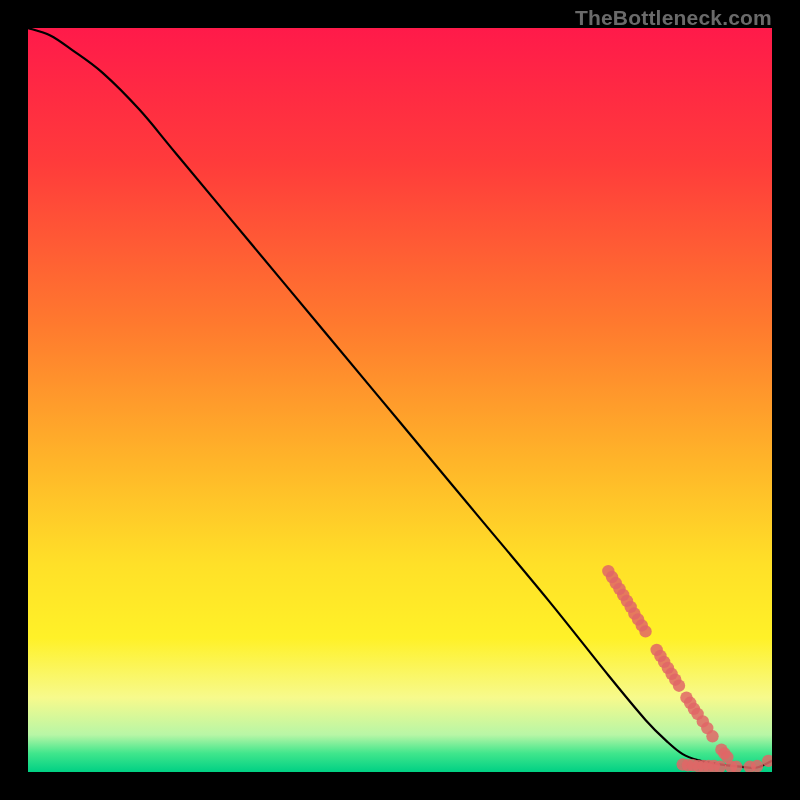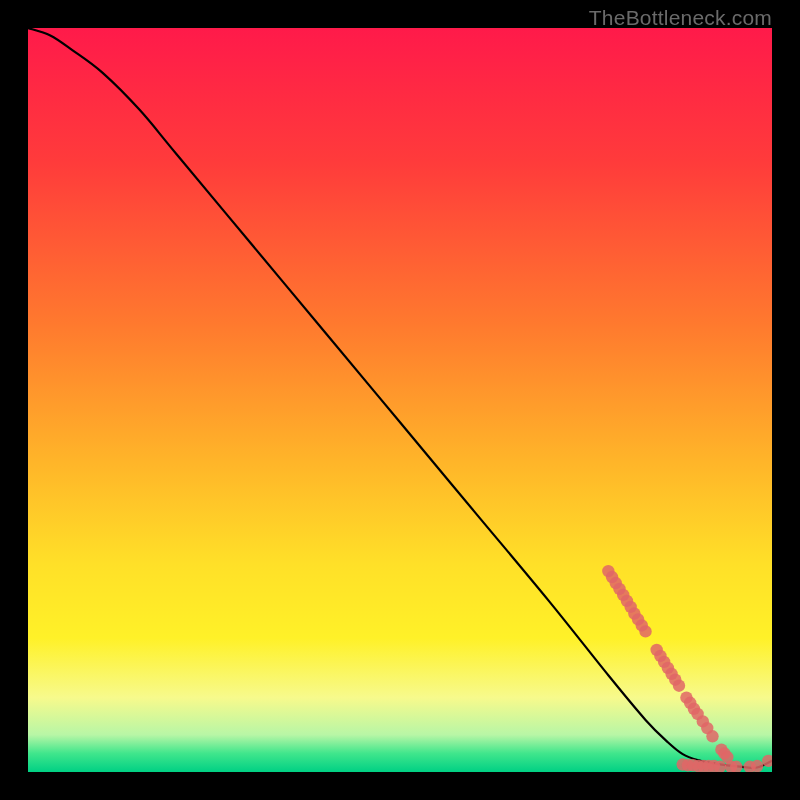--- a/index.html
+++ b/index.html
@@ -24,21 +24,21 @@
     width: 744px;
     height: 744px;
     overflow: hidden;
   }
   .watermark {
     position: absolute;
     top: 6px;
     right: 28px;
     color: #6a6a6a;
     font-size: 21px;
-    font-weight: 400;
+    font-weight: 700;
     letter-spacing: 0.2px;
     user-select: none;
   }
 </style>
 </head>
 <body>
 
 <div class="frame">
   <div class="watermark">TheBottleneck.com</div>
 

